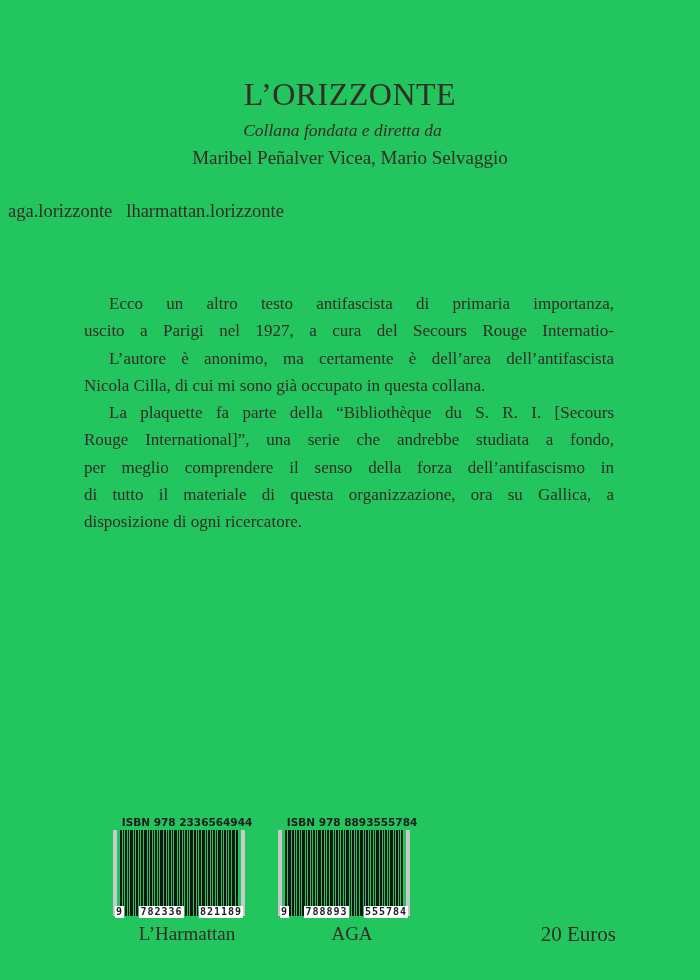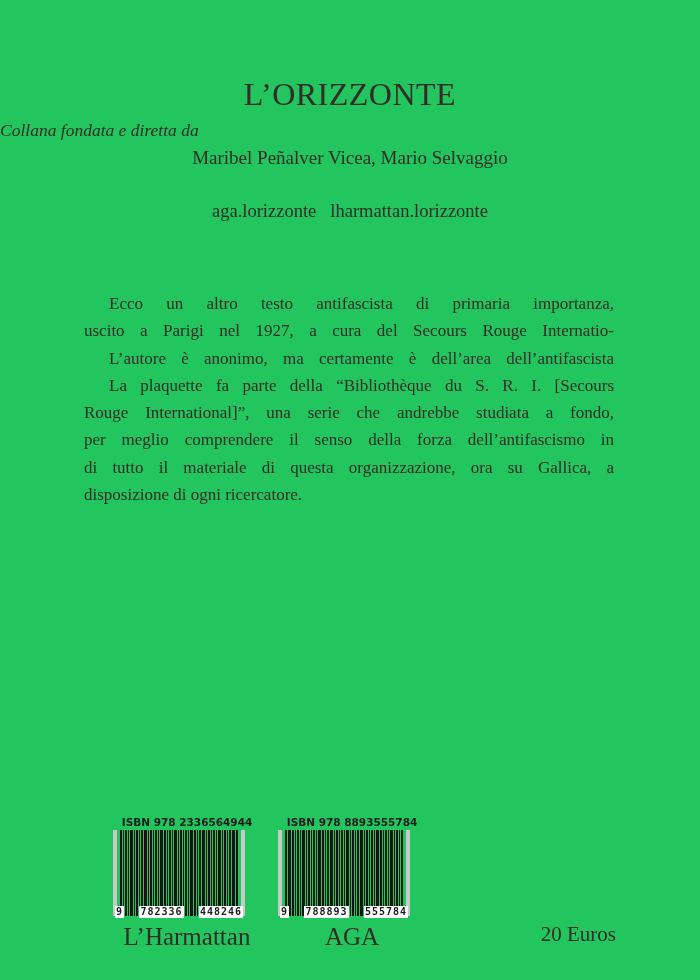--- a/index.html
+++ b/index.html
@@ -8,29 +8,29 @@
     background:#22c55e; overflow:hidden;
     font-family:"Liberation Serif","DejaVu Serif",serif;
     color:#332c27;
   }
   .title {
     position:absolute; top:76px; left:0; right:0;
     text-align:center; font-size:32px; letter-spacing:0.5px;
   }
   .subtitle {
     position:absolute; top:120px; left:0; right:15px;
-    font-style:italic; font-size:17.5px;
+    text-align:center; font-style:italic; font-size:17.5px;
   }
   .editors {
     position:absolute; top:145px; left:0; right:0;
     text-align:center; font-size:19px; line-height:26.5px;
   }
   .series-sites {
-    position:absolute; top:201px; left:0; right:0;
-    display:flex; justify-content:center; column-gap:14px; font-size:18.5px;
+    position:absolute; top:201px; left:8px; right:0;
+    display:flex; justify-content:flex-start; column-gap:14px; font-size:18.5px;
   }
   .body-text {
     position:absolute; top:290px; left:84px; width:530px;
     font-size:17px; line-height:27.3px;
   }
   .ln { text-align:justify; text-align-last:justify; }
   .ln.ind { text-indent:25px; }
   .ln.end { text-align:left; text-align-last:left; }
 
   .barcode-block { position:absolute; top:816px; width:148px; text-align:center; }
@@ -43,21 +43,21 @@
   }
   .bars { position:relative; width:132px; height:86px; }
   .bars svg { display:block; }
   .digits {
     position:absolute; bottom:-2px; left:2px; right:2px;
     display:flex; justify-content:space-between; align-items:flex-end;
     font-family:"DejaVu Sans Mono","DejaVu Sans",monospace;
     font-size:10px; font-weight:bold; color:#1c1c1c; letter-spacing:1px;
   }
   .digits span { background:#ffffff; padding:0 1px; line-height:12px; }
-  .publisher { margin-top:7px; font-size:25px; }
+  .publisher { margin-top:7px; font-size:19px; }
   .price { position:absolute; top:922px; right:84px; font-size:21px; }
   .svg-defs { position:absolute; width:0; height:0; }
 </style>
 </head>
 <body>
 
 <svg class="svg-defs" aria-hidden="true">
   <symbol id="ean-bars" viewBox="0 0 132 86" preserveAspectRatio="none">
     <rect x="0" y="0" width="4" height="86" fill="#c9c9c9"></rect>
     <rect x="128" y="0" width="4" height="86" fill="#c9c9c9"></rect>
@@ -121,38 +121,39 @@
   <div class="series-sites">
     <span>aga.lorizzonte</span>
     <span>lharmattan.lorizzonte</span>
   </div>
 
   <div class="body-text">
     <div class="ln ind">Ecco un altro testo antifascista di primaria importanza,</div>
     <div class="ln">uscito a Parigi nel 1927, a cura del Secours Rouge Internatio-</div>
 
     <div class="ln ind">L’autore è anonimo, ma certamente è dell’area dell’antifascista</div>
+    <div class="ln end">Nicola Cilla, di cui mi sono già occupato in questa collana.</div>
 
     <div class="ln ind">La plaquette fa parte della “Bibliothèque du S. R. I. [Secours</div>
     <div class="ln">Rouge International]”, una serie che andrebbe studiata a fondo,</div>
     <div class="ln">per meglio comprendere il senso della forza dell’antifascismo in</div>
     <div class="ln">di tutto il materiale di questa organizzazione, ora su Gallica, a</div>
     <div class="ln end">disposizione di ogni ricercatore.</div>
   </div>
 
   <div class="barcode-block" id="bc1">
     <div class="isbn">ISBN 978 2336564944</div>
     <div class="bars">
       <svg width="132" height="86">
           <use href="#ean-bars"></use>
         </svg>
       <div class="digits">
         <span>9</span>
         <span>782336</span>
-        <span>448246</span>
+        <span>821189</span>
       </div>
     </div>
     <div class="publisher">L’Harmattan</div>
   </div>
 
   <div class="barcode-block" id="bc2">
     <div class="isbn">ISBN 978 8893555784</div>
     <div class="bars">
       <svg width="132" height="86">
           <use href="#ean-bars" transform="translate(132,0) scale(-1,1)"></use>

